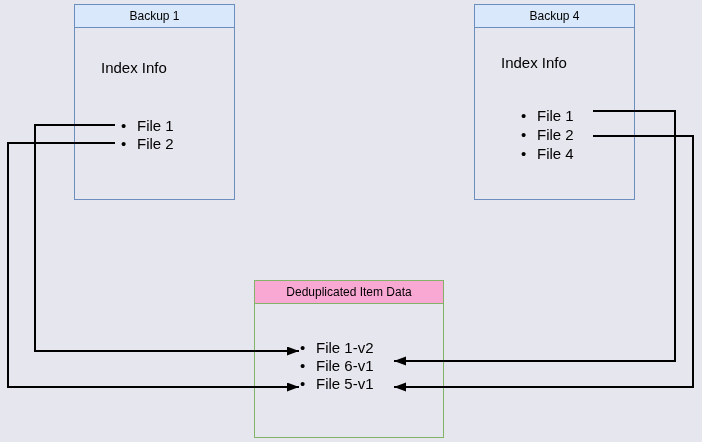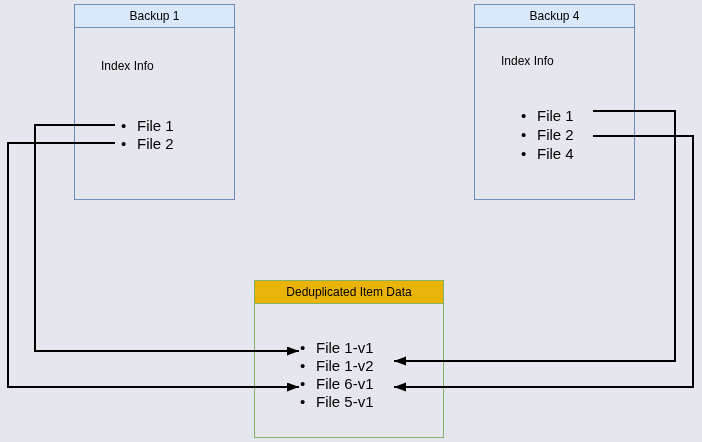--- a/index.html
+++ b/index.html
@@ -30,24 +30,24 @@
   .box-header {
     height: 23px;
     line-height: 23px;
     text-align: center;
     font-size: 12px;
     font-weight: normal;
     border-bottom: 1px solid;
     box-sizing: border-box;
   }
   .blue  .box-header { background: #dae8fc; border-bottom-color: #6c8ebf; }
-  .green .box-header { background: #eab308; border-bottom-color: #82b366; }
+  .green .box-header { background: #f9a8d4; border-bottom-color: #82b366; }
   .subtitle {
     position: absolute;
-    font-size: 12px;
+    font-size: 15px;
     white-space: nowrap;
   }
   ul.filelist {
     position: absolute;
     margin: 0;
     padding: 0;
     list-style: none;
     font-size: 15px;
   }
   ul.filelist li {
@@ -107,21 +107,20 @@
     <ul class="filelist" id="backup2-list">
       <li>File 1</li>
       <li>File 2</li>
       <li>File 4</li>
     </ul>
   </div>
 
   <div class="box green" id="dedup-box">
     <div class="box-header">Deduplicated Item Data</div>
     <ul class="filelist" id="dedup-list">
-      <li>File 1-v1</li>
       <li>File 1-v2</li>
       <li>File 6-v1</li>
       <li>File 5-v1</li>
     </ul>
   </div>
 
   <svg class="connector-layer" viewBox="0 0 702 442" xmlns="http://www.w3.org/2000/svg">
     <defs>
       <marker id="arrowhead" markerWidth="14" markerHeight="10" refX="12" refY="4.5" orient="auto" markerUnits="userSpaceOnUse">
         <path d="M0,0 L12,4.5 L0,9 Z" fill="#000"></path>

